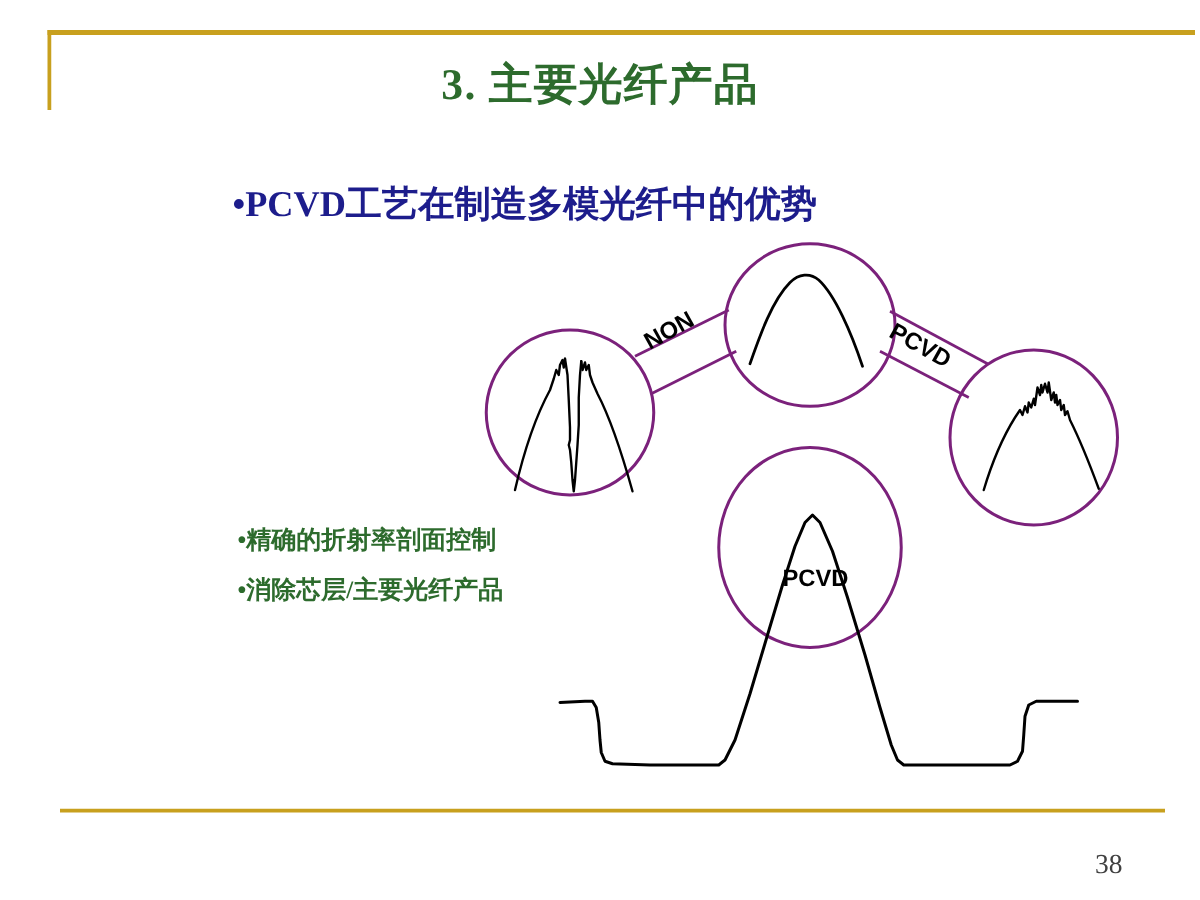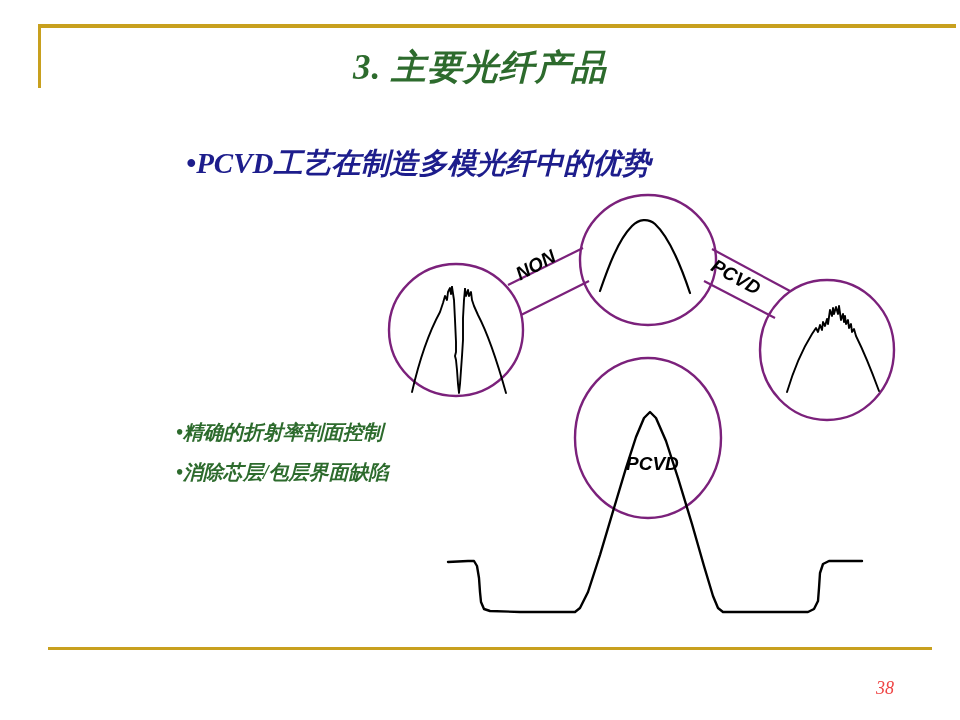--- a/index.html
+++ b/index.html
@@ -7,21 +7,20 @@
     padding: 0;
     background: #ffffff;
   }
   #slide {
     position: relative;
     width: 960px;
     height: 720px;
     background: #ffffff;
     overflow: hidden;
     font-family: "Liberation Serif", "DejaVu Serif", serif;
-    font-style: italic;
   }
 
   
   .frame-top {
     position: absolute;
     left: 38px;
     top: 24px;
     width: 918px;
     height: 4px;
     background: #c8a01e;
@@ -66,21 +65,21 @@
     font-size: 29px;
     font-weight: bold;
     color: #1d1d8c;
     white-space: nowrap;
     font-family: "Liberation Serif", "DejaVu Serif", serif;
   }
 
   
   .bullets {
     position: absolute;
-    left: 176px;
+    left: 190px;
     top: 420px;
     width: 262px;
     color: #2d6b2d;
     font-size: 20px;
     font-weight: bold;
     line-height: 1.28;
     font-family: "Liberation Serif", "DejaVu Serif", serif;
   }
   .bullet-item {
     margin-bottom: 14px;
@@ -120,41 +119,41 @@
     left: 626px;
     top: 453px;
     font-size: 19px;
   }
 
   
   .page-number {
     position: absolute;
     left: 876px;
     top: 678px;
-    font-size: 18px;
-    color: #ef4444;
+    font-size: 22px;
+    color: #404040;
     font-family: "Liberation Serif", "DejaVu Serif", serif;
   }
 </style>
 </head>
 <body>
 
 <div id="slide">
 
   <div class="frame-top"></div>
   <div class="frame-left"></div>
   <div class="frame-bottom"></div>
 
   <div class="title">3. 主要光纤产品</div>
 
   <div class="subtitle">•PCVD工艺在制造多模光纤中的优势</div>
 
   <div class="bullets">
     <div class="bullet-item">•精确的折射率剖面控制</div>
-    <div class="bullet-item">•消除芯层/包层界面缺陷</div>
+    <div class="bullet-item">•消除芯层/主要光纤产品</div>
   </div>
 
   <svg class="diagram" viewBox="0 0 960 720" width="960" height="720" xmlns="http://www.w3.org/2000/svg">
 
     <g stroke="#7b217b" stroke-width="2.2" fill="none">
 
       <line x1="508" y1="285" x2="583" y2="248"></line>
       <line x1="521" y1="315" x2="589" y2="281"></line>
 
       <line x1="712" y1="249" x2="790" y2="291"></line>

